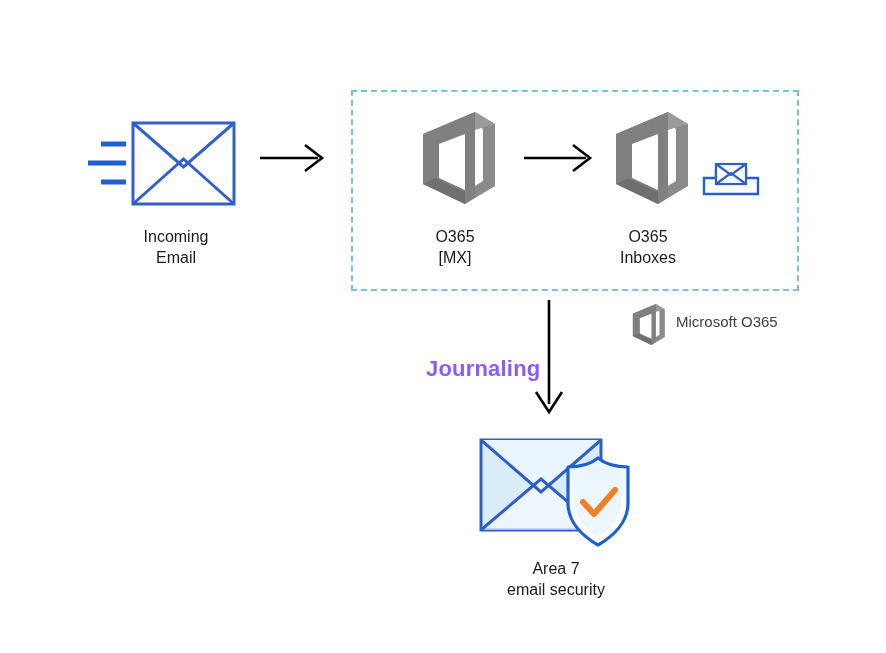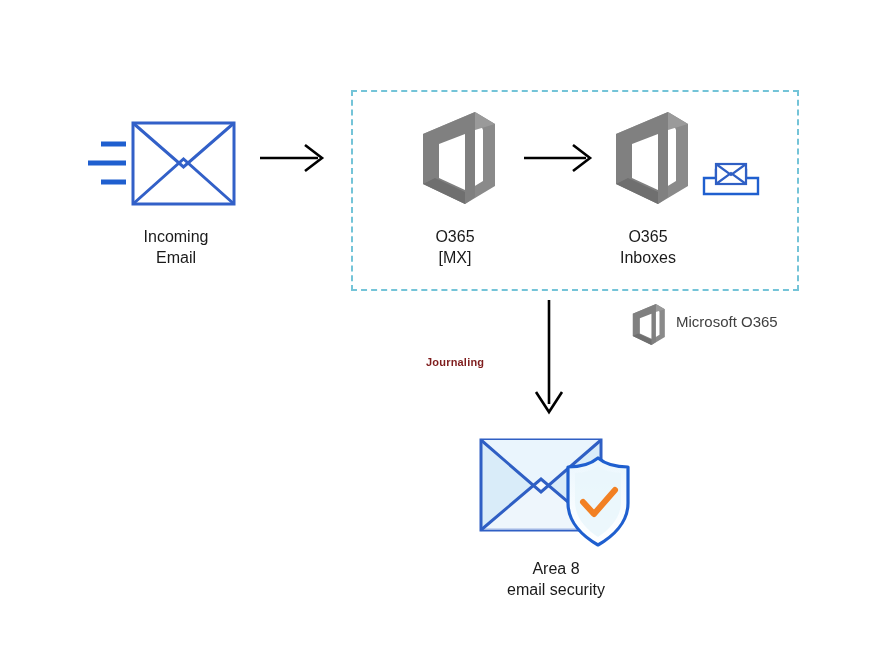--- a/index.html
+++ b/index.html
@@ -27,22 +27,22 @@
     text-align: center;
     color: #1a1a1a;
     font-size: 16px;
     line-height: 21px;
     font-family: "Liberation Sans", sans-serif;
     white-space: pre-line;
     user-select: none;
   }
   .journal-label {
     position: absolute;
-    color: #7f1d1d;
-    font-size: 11px;
+    color: #8b5cf6;
+    font-size: 22px;
     font-weight: bold;
     font-family: "Liberation Sans", sans-serif;
     letter-spacing: 0.2px;
     white-space: nowrap;
     user-select: none;
   }
   .legend-label {
     position: absolute;
     color: #404040;
     font-size: 15px;
@@ -178,16 +178,16 @@
                L152,70 C152,90 136,104 122,112
                C108,104 92,90 92,70 Z" fill="url(#shieldGrad)" stroke="#1f5fcf" stroke-width="3.2" stroke-linejoin="round"></path>
 
       <path d="M99,40 C109,40 117,37 122,33 C127,37 135,40 145,40
                L145,69 C145,85 133,97 122,104
                C111,97 99,85 99,69 Z" fill="#e9f6fc" opacity="0.85"></path>
 
       <path d="M107,69 L118,81 L139,57" fill="none" stroke="#f28023" stroke-width="6" stroke-linecap="round" stroke-linejoin="round"></path>
     </svg>
   </div>
-  <div class="caption" style="left:448px; top:558px; width:200px;">Area 8
+  <div class="caption" style="left:448px; top:558px; width:200px;">Area 7
 email security</div>
 
 </div>
 
 </body></html>

